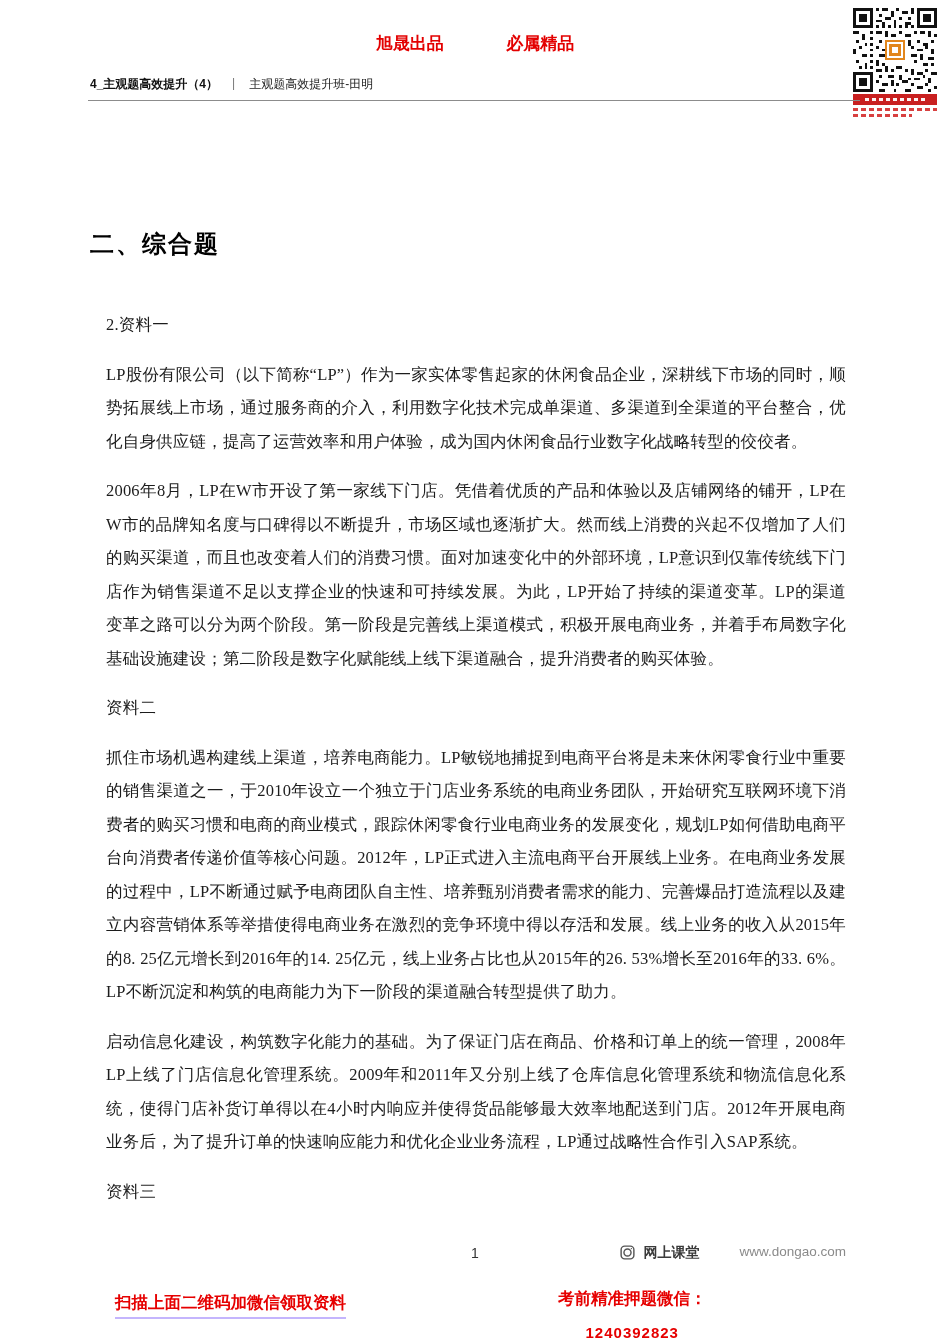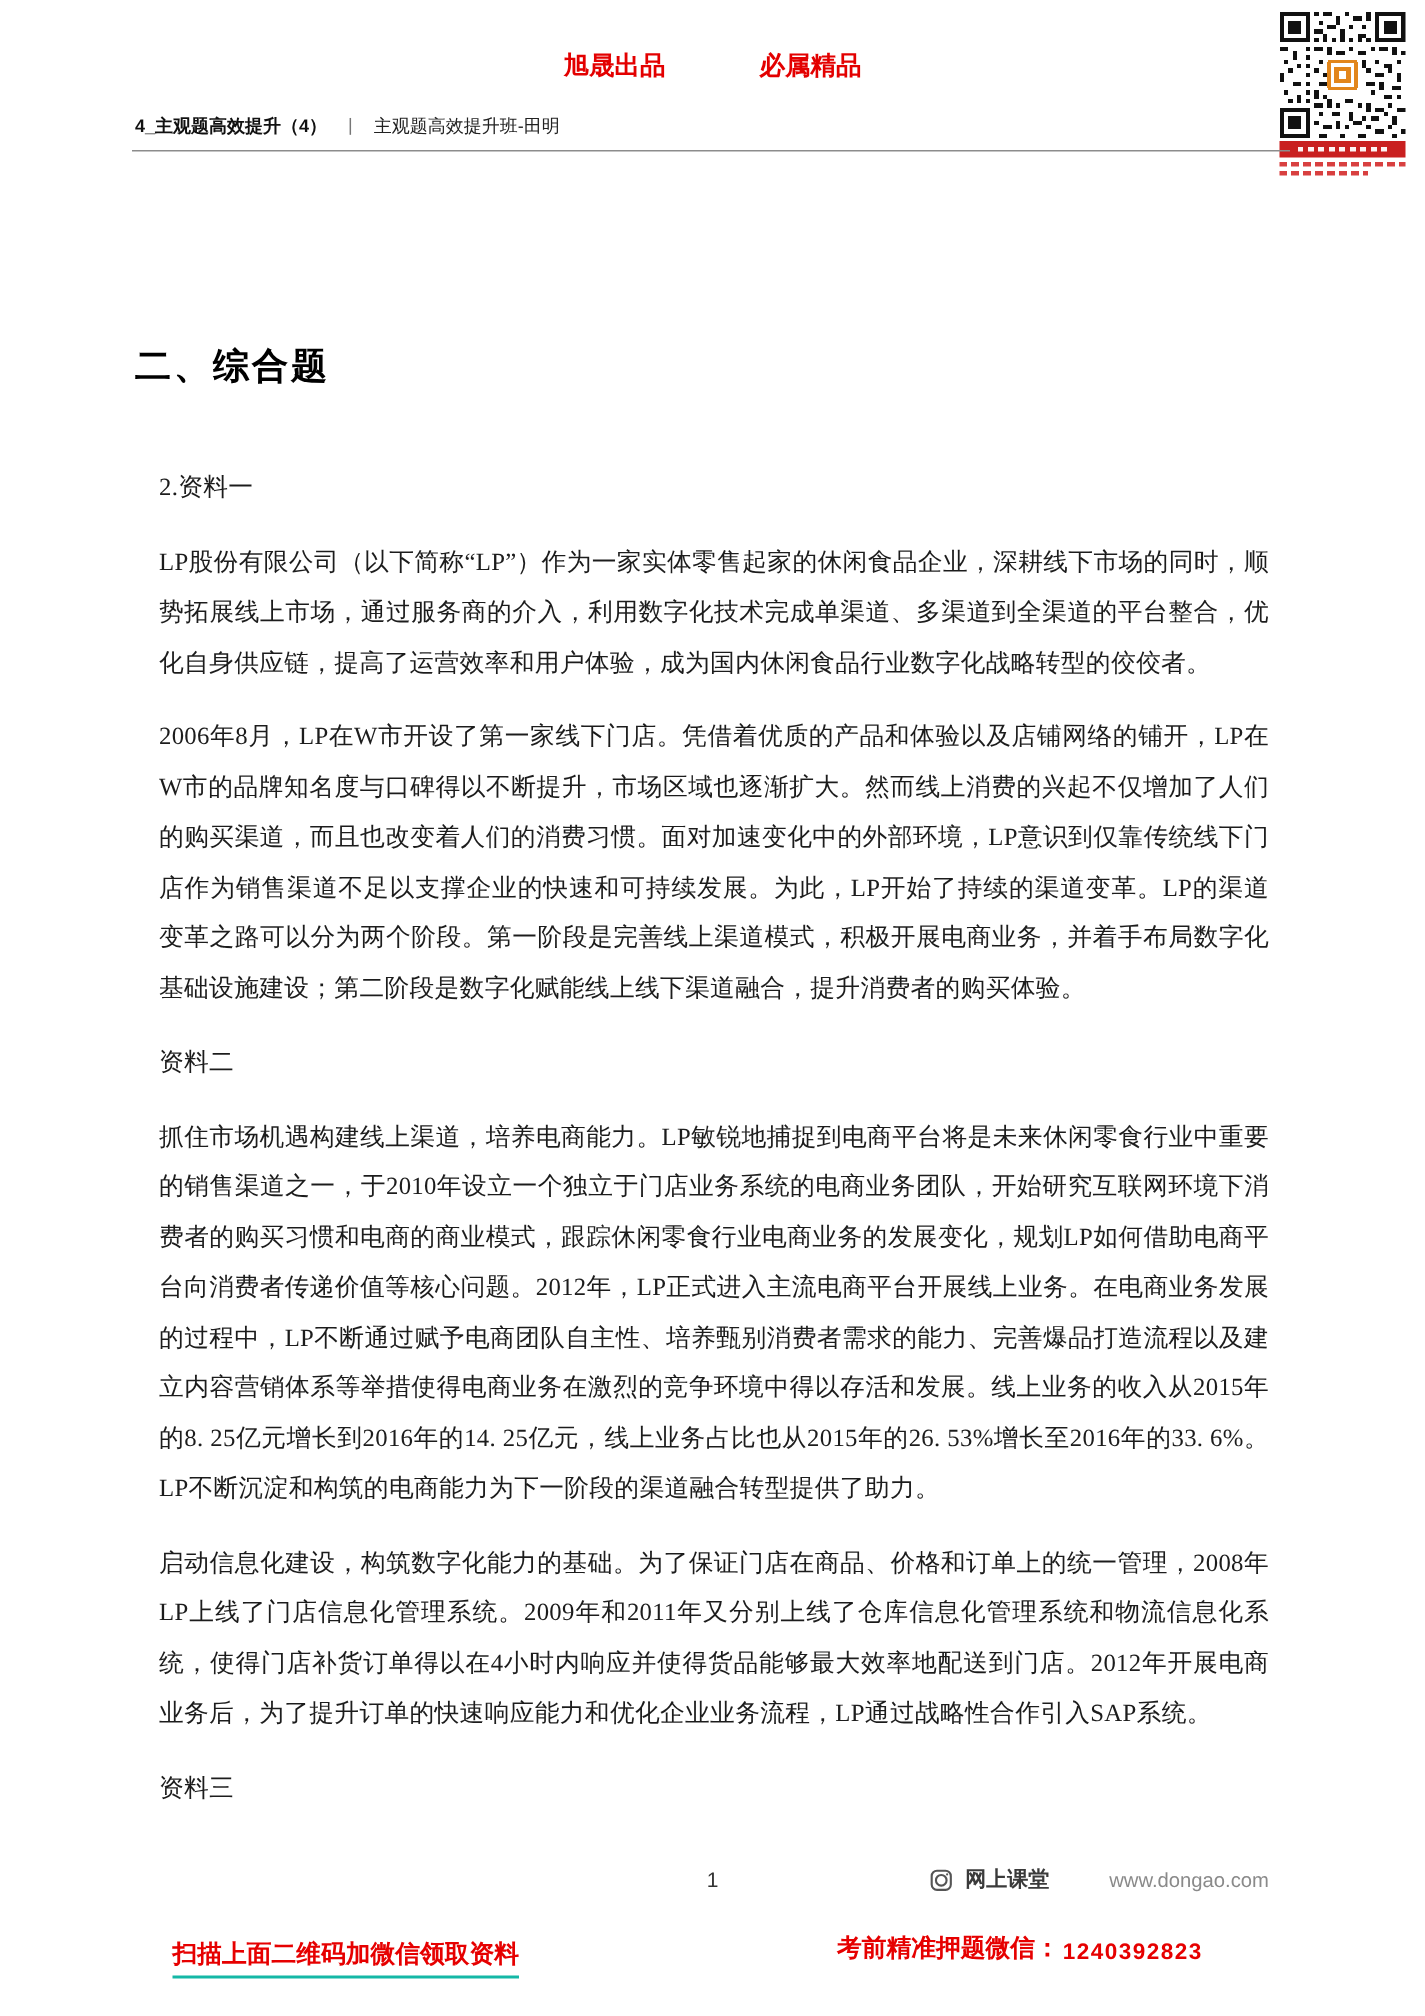--- a/index.html
+++ b/index.html
@@ -27,29 +27,29 @@
 
   .heading{position:absolute;top:228px;left:90px;margin:0;font-family:"Liberation Sans",sans-serif;
            font-size:24px;letter-spacing:2px;color:#000;font-weight:bold;}
 
   .body-text{position:absolute;top:292px;left:90px;width:772px;font-size:16.5px;line-height:33.5px;
              color:#1c1c1c;text-align:justify;letter-spacing:.2px;}
   .body-text p{margin:16px;}
 
   .footer-page{position:absolute;top:1245px;left:0;width:100%;text-align:center;font-size:14px;color:#333;
                font-family:"Liberation Sans",sans-serif;}
-  .footer-brand{position:absolute;top:1244px;right:104px;display:flex;align-items:center;gap:7px;
+  .footer-brand{position:absolute;top:1244px;right:104px;display:flex;gap:7px;
                 font-family:"Liberation Sans",sans-serif;}
   .brand-name{font-size:14px;color:#3a3a3a;font-weight:600;}
   .brand-url{font-size:13.5px;color:#8a8a8a;margin-left:33px;}
 
   .promo-left{position:absolute;top:1292px;left:115px;font-family:"Liberation Sans",sans-serif;
-              font-size:16.5px;font-weight:bold;color:#e60000;border-bottom:2px solid #14b8a6;padding-bottom:3px;}
-  .promo-right{position:absolute;top:1288px;left:558px;display:flex;align-items:flex-end;gap:2px;
-               color:#e60000;font-family:"Liberation Sans",sans-serif;font-weight:bold;}
+              font-size:16.5px;font-weight:bold;color:#e60000;border-bottom:2px solid #c4b5fd;padding-bottom:3px;}
+  .promo-right{position:absolute;top:1288px;left:558px;display:flex;align-items:center;gap:14px;
+               color:#e60000;font-family:"Liberation Sans",sans-serif;font-weight:bold;flex-direction:column;}
   .promo-label{font-size:16.5px;}
   .promo-num{font-size:15px;letter-spacing:1px;}
 </style>
 </head>
 <body>
 
 <div class="page">
 
   <div class="banner">
     <span>旭晟出品</span>

